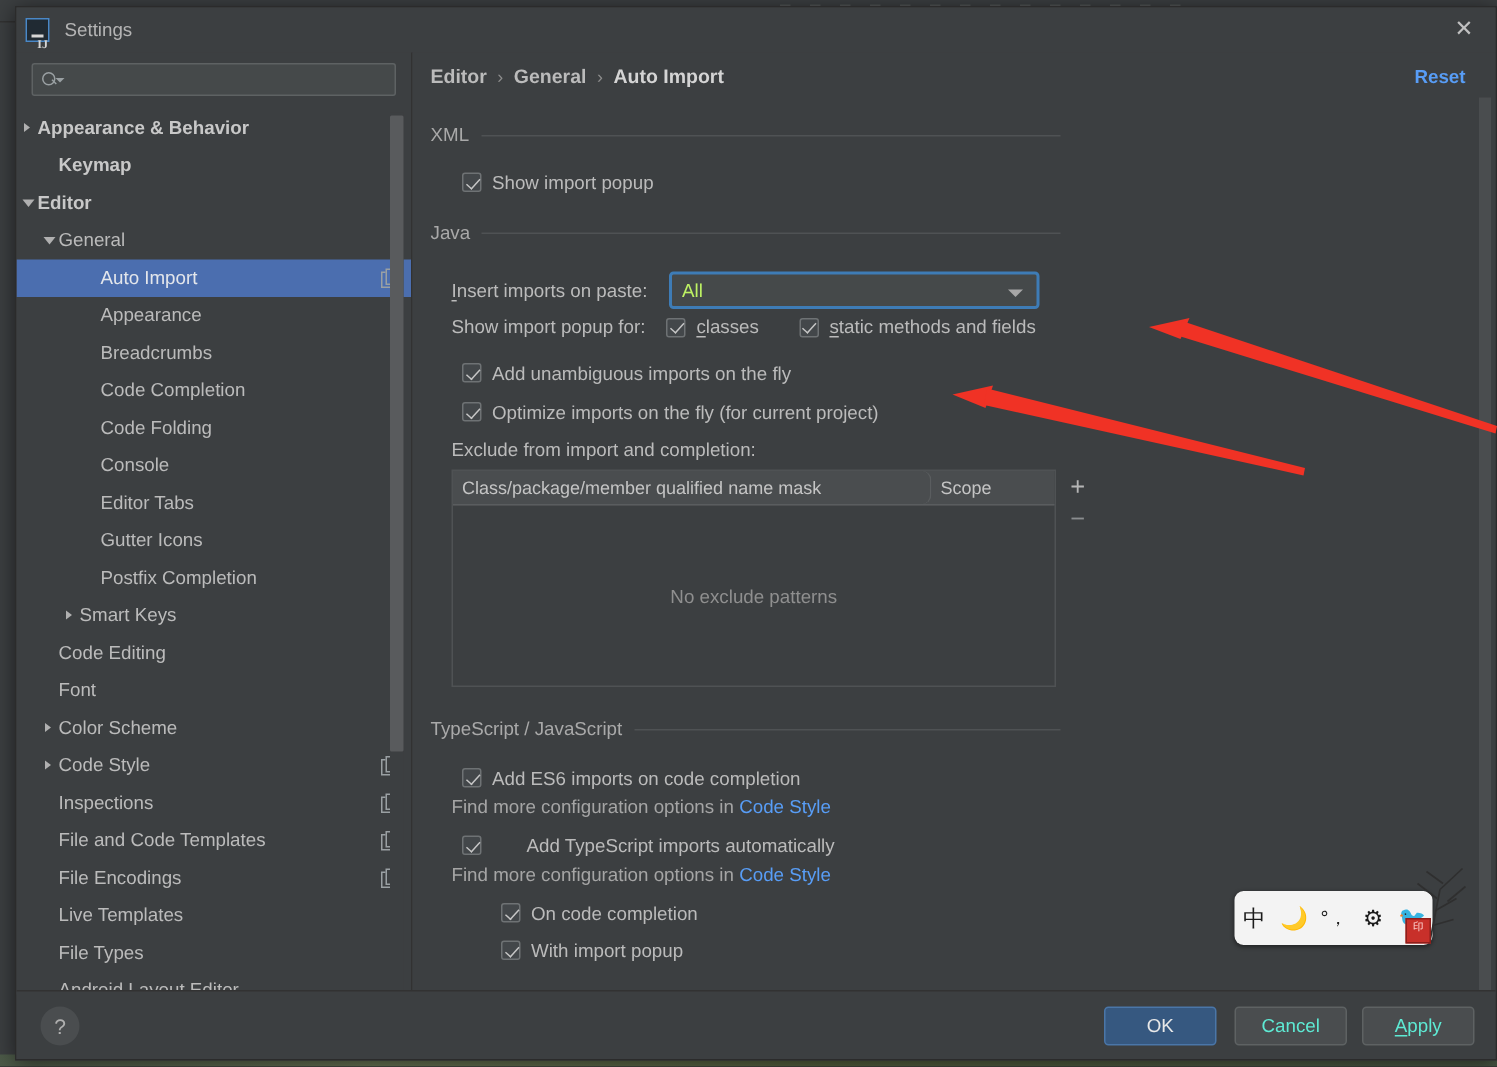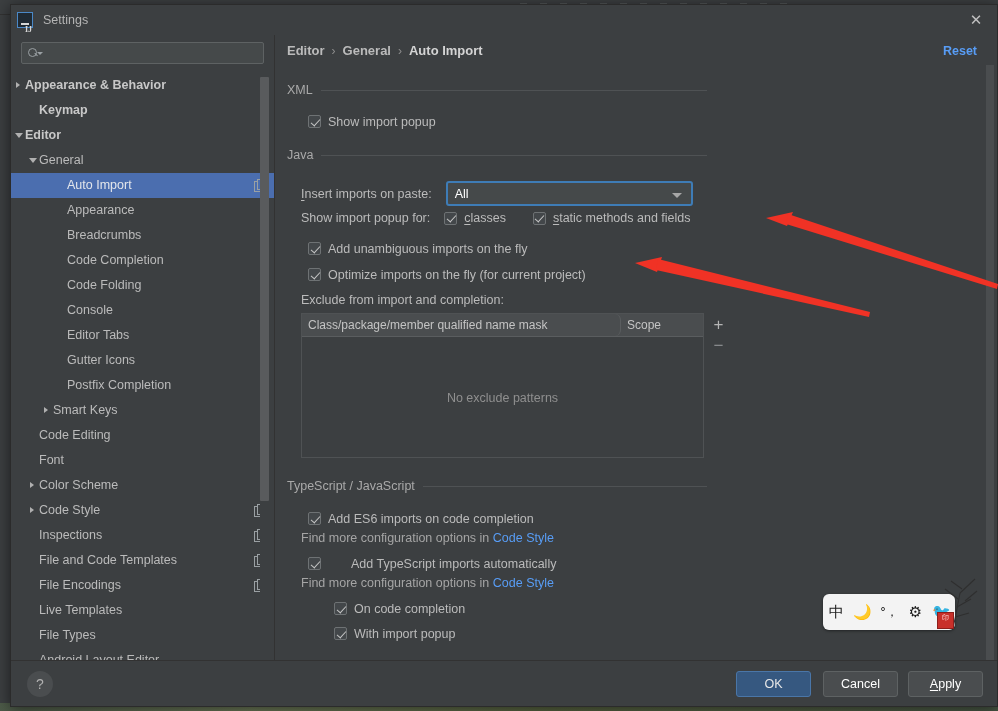--- a/index.html
+++ b/index.html
@@ -242,21 +242,21 @@
   
   .combo {
     width: 247px; height: 25px;
     background: #45494a;
     border: 2px solid #3e7cb6;
     border-radius: 3px;
     display: flex; align-items: center;
     box-sizing: border-box;
     position: relative;
   }
-  .combo-val { color: #ffffff; font-size: 12.5px; padding-left: 7px; }
+  .combo-val { color: #bef264; font-size: 12.5px; padding-left: 7px; }
   .combo-arrow {
     position: absolute; right: 9px; top: 10px;
     border-left: 5px solid transparent; border-right: 5px solid transparent;
     border-top: 5px solid #a7a7a7;
   }
 
   
   .table-wrap {
     width: 403px; height: 145px;
     border: 1px solid #4f5254;
@@ -314,21 +314,21 @@
     color: #b0b0b0; font-size: 14px;
     text-align: center; line-height: 26px;
     cursor: pointer;
   }
   .btn {
     position: absolute; top: 10px;
     height: 26px;
     background: #4a4d4f;
     border: 1px solid #5e6263;
     border-radius: 3px;
-    color: #ffffff; font-size: 12.5px;
+    color: #5eead4; font-size: 12.5px;
     display: flex; align-items: center; justify-content: center;
     cursor: pointer;
     box-sizing: border-box;
   }
   .btn.primary {
     background: #365880;
     border-color: #4a76a8;
     color: #e8e8e8;
   }
   .btn-ok { left: 725px; width: 75px; }

